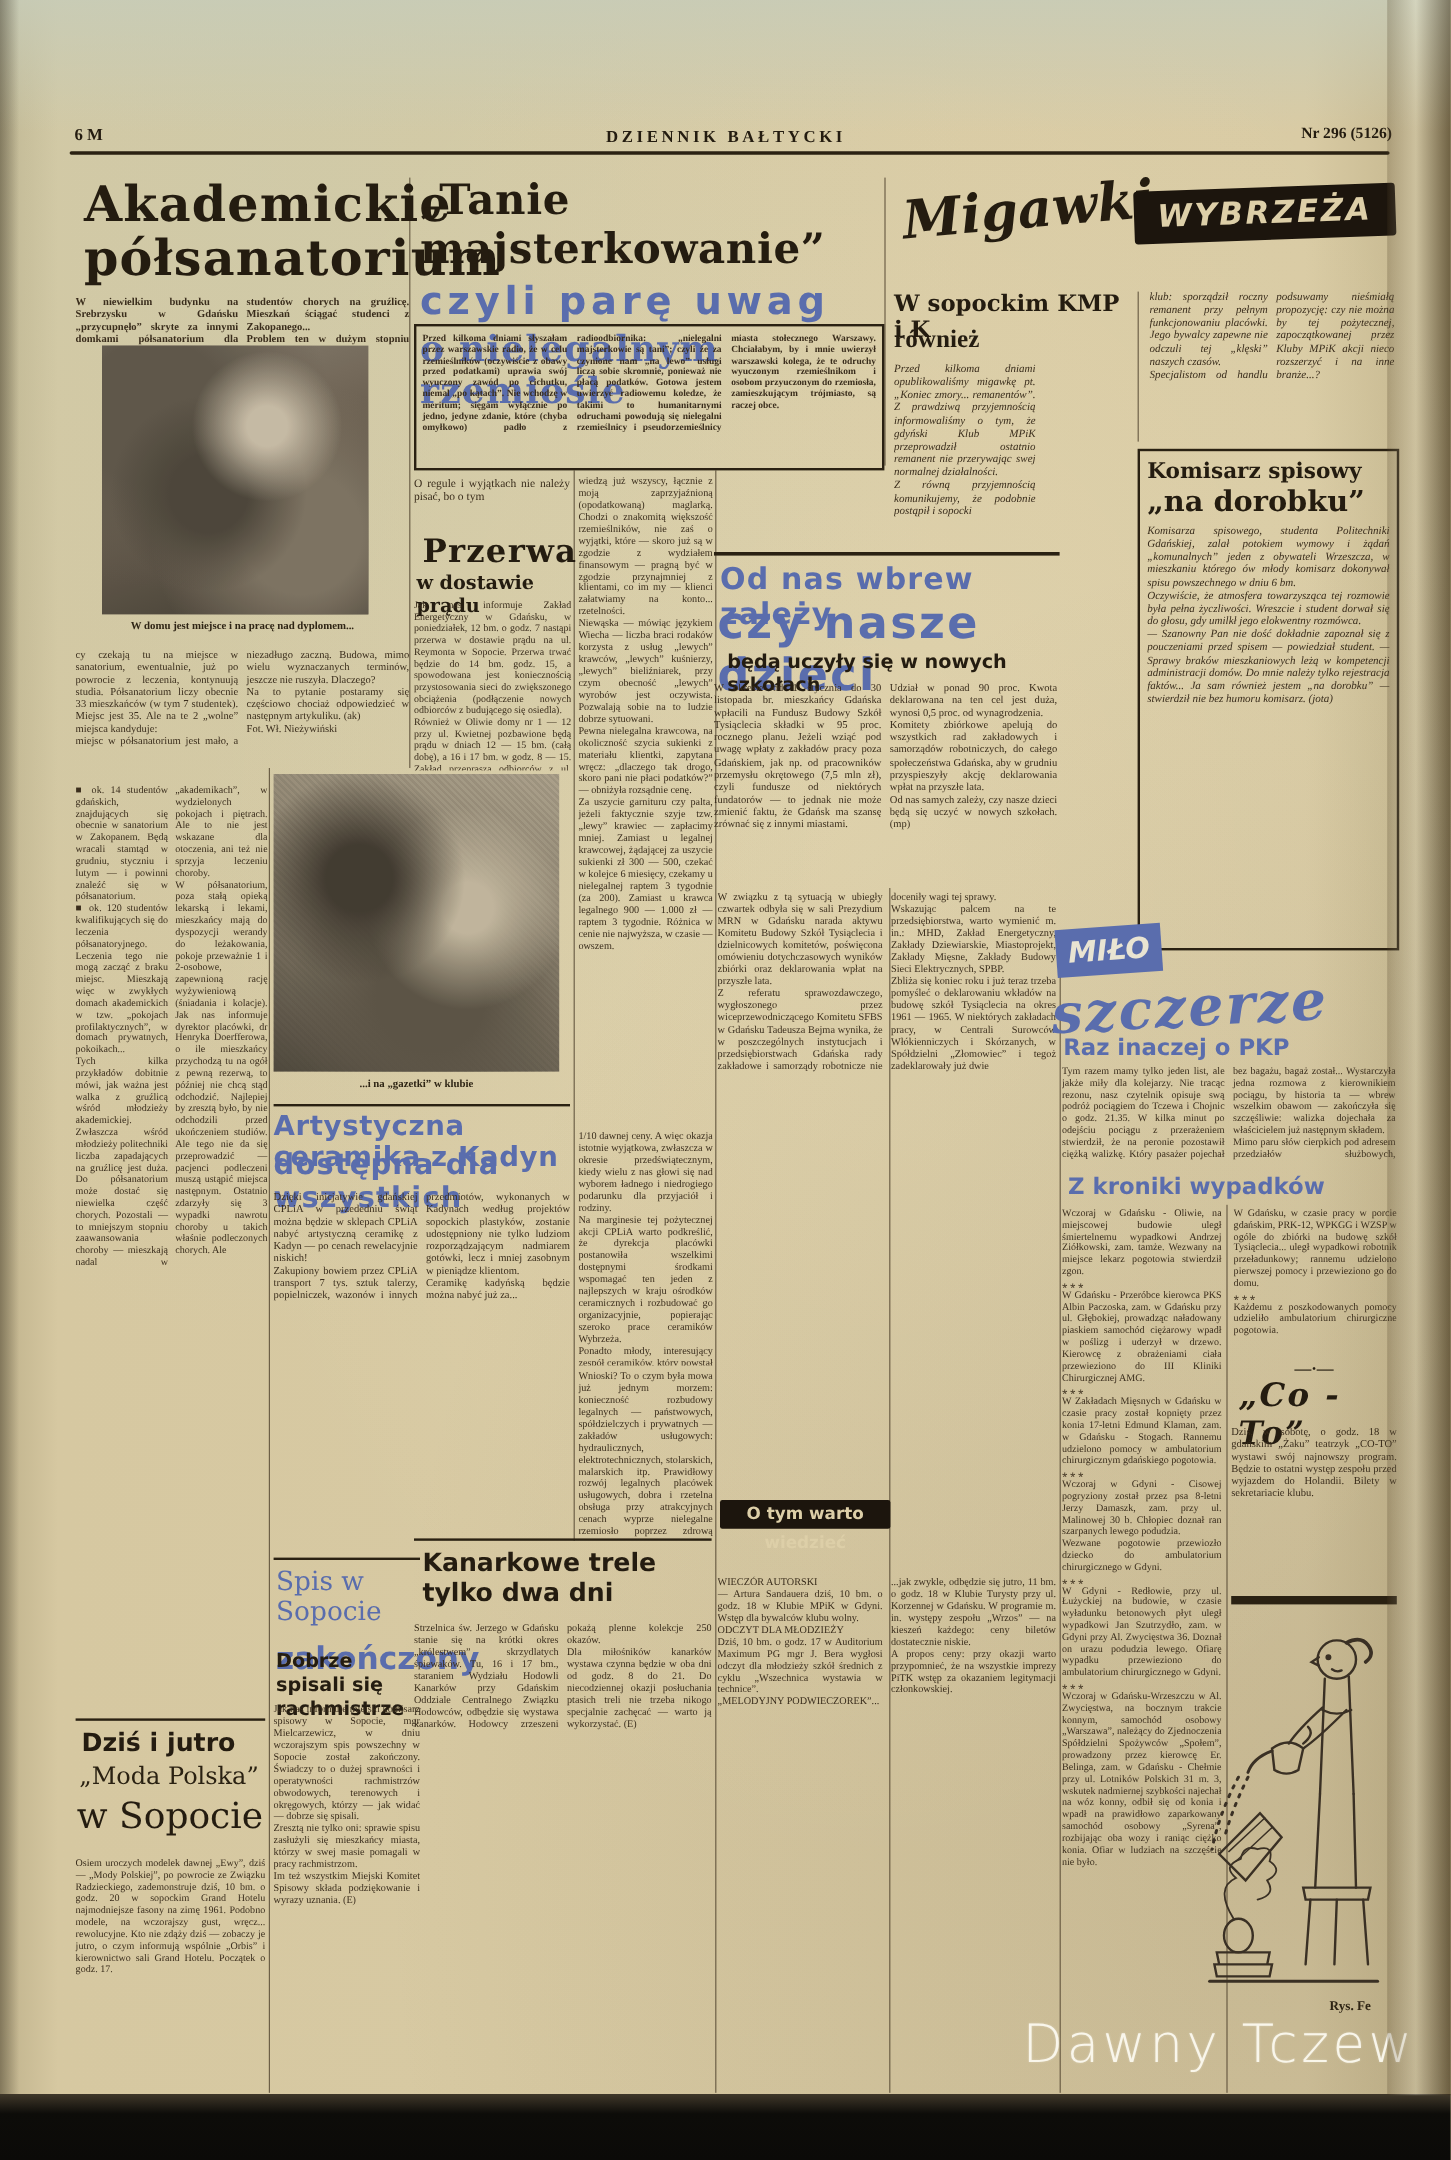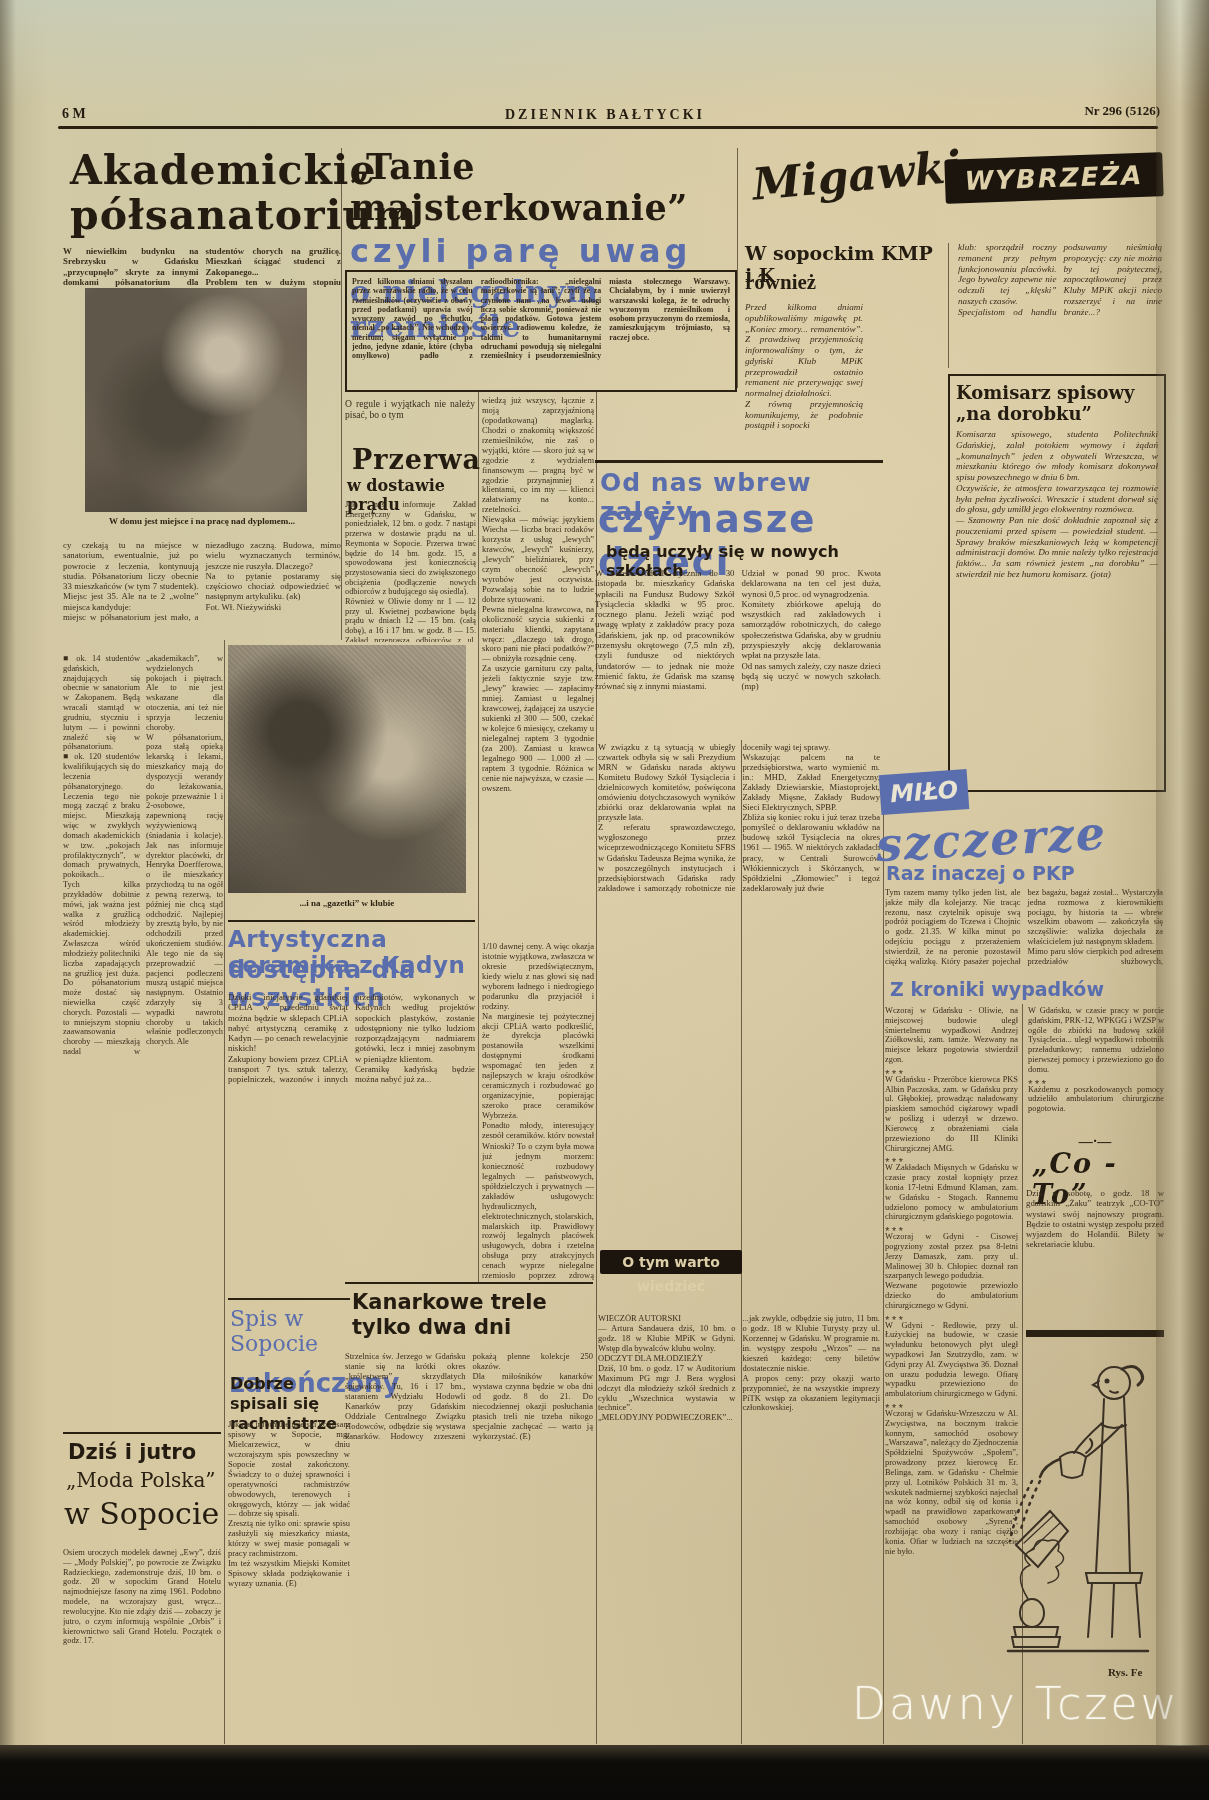--- a/index.html
+++ b/index.html
@@ -157,21 +157,21 @@
 
   <div class="blk head-serif" style="left:745px;top:242px;width:195px;font-size:19px;">W sopockim KMP i K</div>
   <div class="blk head-serif" style="left:745px;top:270px;width:195px;font-size:21px;font-family:Liberation Serif, serif;">również</div>
   <div class="blk txt ital" style="left:745px;top:302px;width:118px;height:156px;font-size:9.2px;">Przed kilkoma dniami opublikowaliśmy migawkę pt. „Koniec zmory... remanentów”. Z prawdziwą przyjemnością informowaliśmy o tym, że gdyński Klub MPiK przeprowadził ostatnio remanent nie przerywając swej normalnej działalności.
 Z równą przyjemnością komunikujemy, że podobnie postąpił i sopocki</div>
   <div class="blk txt ital" style="left:958px;top:242px;width:204px;height:126px;font-size:9.2px;column-count:2;column-gap:7px;">klub: sporządził roczny remanent przy pełnym funkcjonowaniu placówki. Jego bywalcy zapewne nie odczuli tej „klęski” naszych czasów.
 Specjalistom od handlu podsuwamy nieśmiałą propozycję: czy nie można by tej pożytecznej, zapoczątkowanej przez Kluby MPiK akcji nieco rozszerzyć i na inne branże...?</div>
 
   <div class="blk boxed" style="left:948px;top:374px;width:202px;height:402px;padding:6px;">
     <div class="head-serif" style="font-size:18px;">Komisarz spisowy</div>
-    <div class="head-serif" style="font-size:18px;margin-bottom:5px;">„na dorobku”</div>
+    <div class="head-serif" style="font-size:24px;margin-bottom:5px;">„na dorobku”</div>
     <div class="txt ital" style="height:338px;font-size:9.2px;">Komisarza spisowego, studenta Politechniki Gdańskiej, zalał potokiem wymowy i żądań „komunalnych” jeden z obywateli Wrzeszcza, w mieszkaniu którego ów młody komisarz dokonywał spisu powszechnego w dniu 6 bm.
 Oczywiście, że atmosfera towarzysząca tej rozmowie była pełna życzliwości. Wreszcie i student dorwał się do głosu, gdy umilkł jego elokwentny rozmówca.
 — Szanowny Pan nie dość dokładnie zapoznał się z pouczeniami przed spisem — powiedział student. — Sprawy braków mieszkaniowych leżą w kompetencji administracji domów. Do mnie należy tylko rejestracja faktów... Ja sam również jestem „na dorobku” — stwierdził nie bez humoru komisarz.   (jota)</div>
   </div>
 
   <div class="blk" style="left:880px;top:772px;width:285px;height:84px;">
     <span style="display:inline-block;background:#5a6dad;color:#e9e4d2;font:bold italic 24px 'DejaVu Sans',sans-serif;padding:6px 10px;transform:rotate(-4deg);">MIŁO</span>
     <span class="blue" style="display:inline-block;font:bold italic 46px 'DejaVu Serif',serif;margin-left:-4px;transform:rotate(-3deg);letter-spacing:2px;">szczerze</span>
   </div>
   <div class="blk blue" style="left:886px;top:862px;width:250px;font:bold 19px 'DejaVu Sans',sans-serif;">Raz inaczej o PKP</div>

